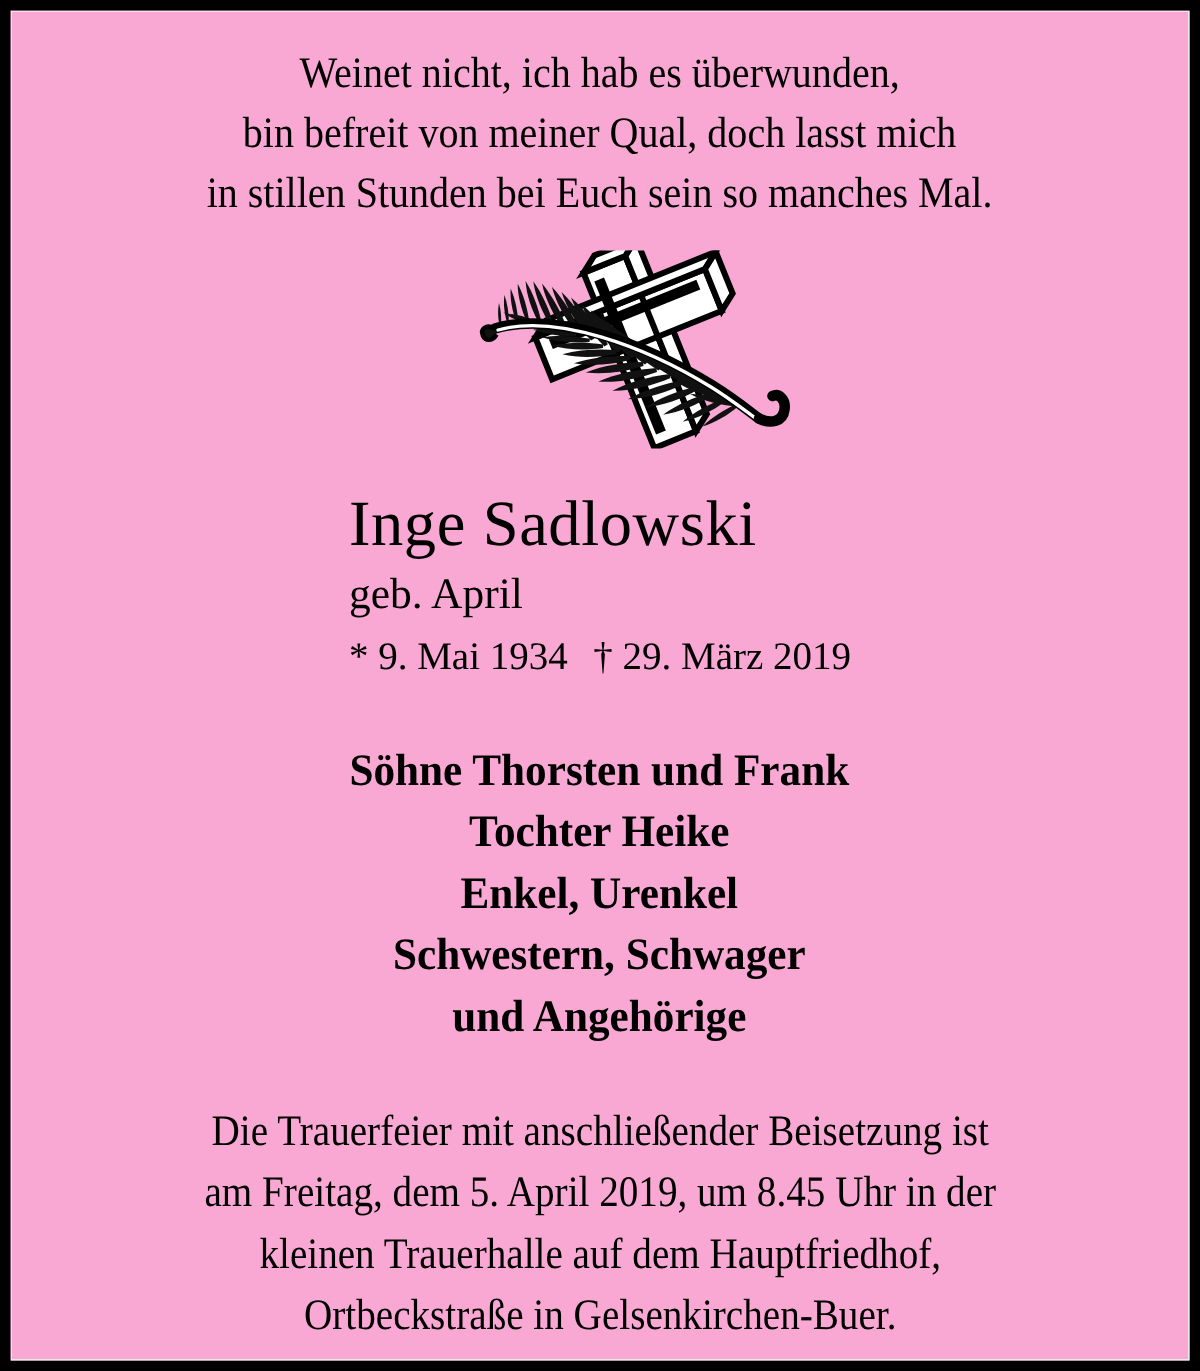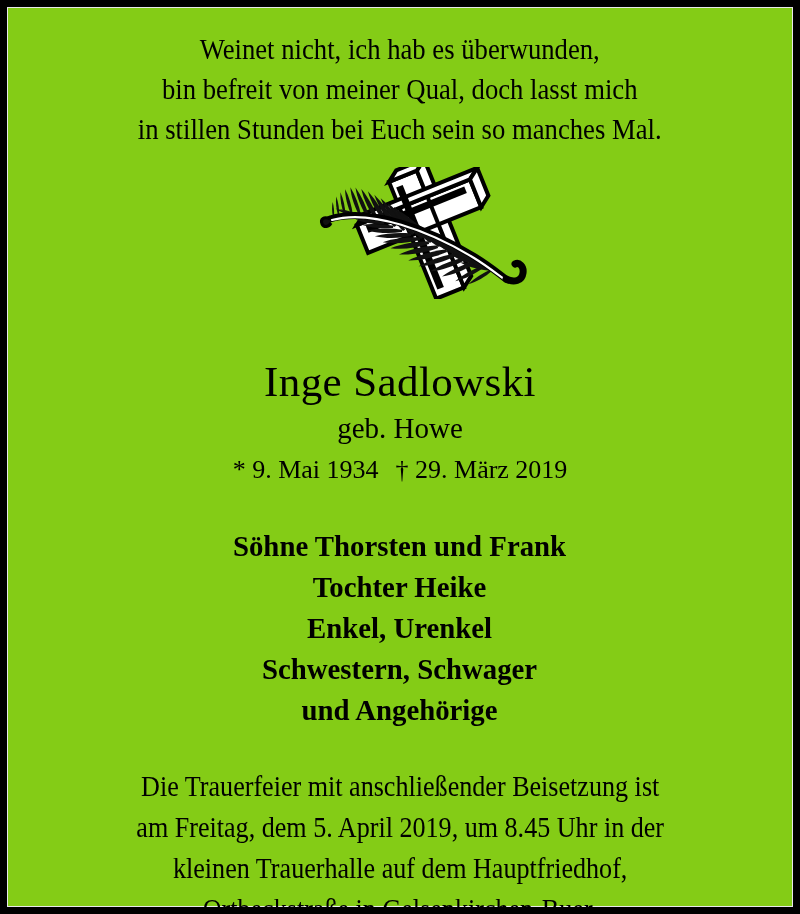--- a/index.html
+++ b/index.html
@@ -21,21 +21,21 @@
     overflow: hidden;
   }
 
   
   #notice-body {
     position: absolute;
     left: 7px;
     top: 7px;
     right: 7px;
     bottom: 7px;
-    background: #84cc16;
+    background: #f9a8d4;
     box-sizing: border-box;
     display: flex;
     flex-direction: column;
     align-items: center;
     
     box-shadow: inset 0 0 0 1px #e9e9e9;
   }
 
   
   #verse {
@@ -55,22 +55,21 @@
   #emblem-wrap {
     margin-top: 18px;
     width: 280px;
     height: 132px;
     display: block;
   }
   #emblem-wrap svg { display: block; width: 100%; height: 100%; }
 
   
   #identity {
-    margin-top: 58px;
-    text-align: center;
+    margin-top: 26px;
     color: #000;
   }
   #deceased-name {
     display: block;
     font-size: 43px;
     line-height: 49px;
     letter-spacing: 0.4px;
     white-space: nowrap;
   }
   #maiden-name {
@@ -288,21 +287,21 @@
 
           <path d="M246,112 C 254,116 262,114 263,106 C 264,99 259,95 255,97" fill="none" stroke="#000000" stroke-width="7" stroke-linecap="round"></path>
 
           <path d="M70,52 C 64,49 60,52 62,57 C 64,61 69,60 71,56" fill="#111111" stroke="#000000" stroke-width="3"></path>
         </g>
       </svg>
     </div>
 
     <div id="identity">
       <span id="deceased-name">Inge Sadlowski</span>
-      <span id="maiden-name">geb. Howe</span>
+      <span id="maiden-name">geb. April</span>
       <span id="life-dates">
         <span>*</span>
         <span>9. Mai 1934</span><span class="date-gap"></span><span>†</span>
         <span>29. März 2019</span>
       </span>
     </div>
 
     <div id="survivors">
       <span class="survivor-line">Söhne Thorsten und Frank</span>
       <span class="survivor-line">Tochter Heike</span>

